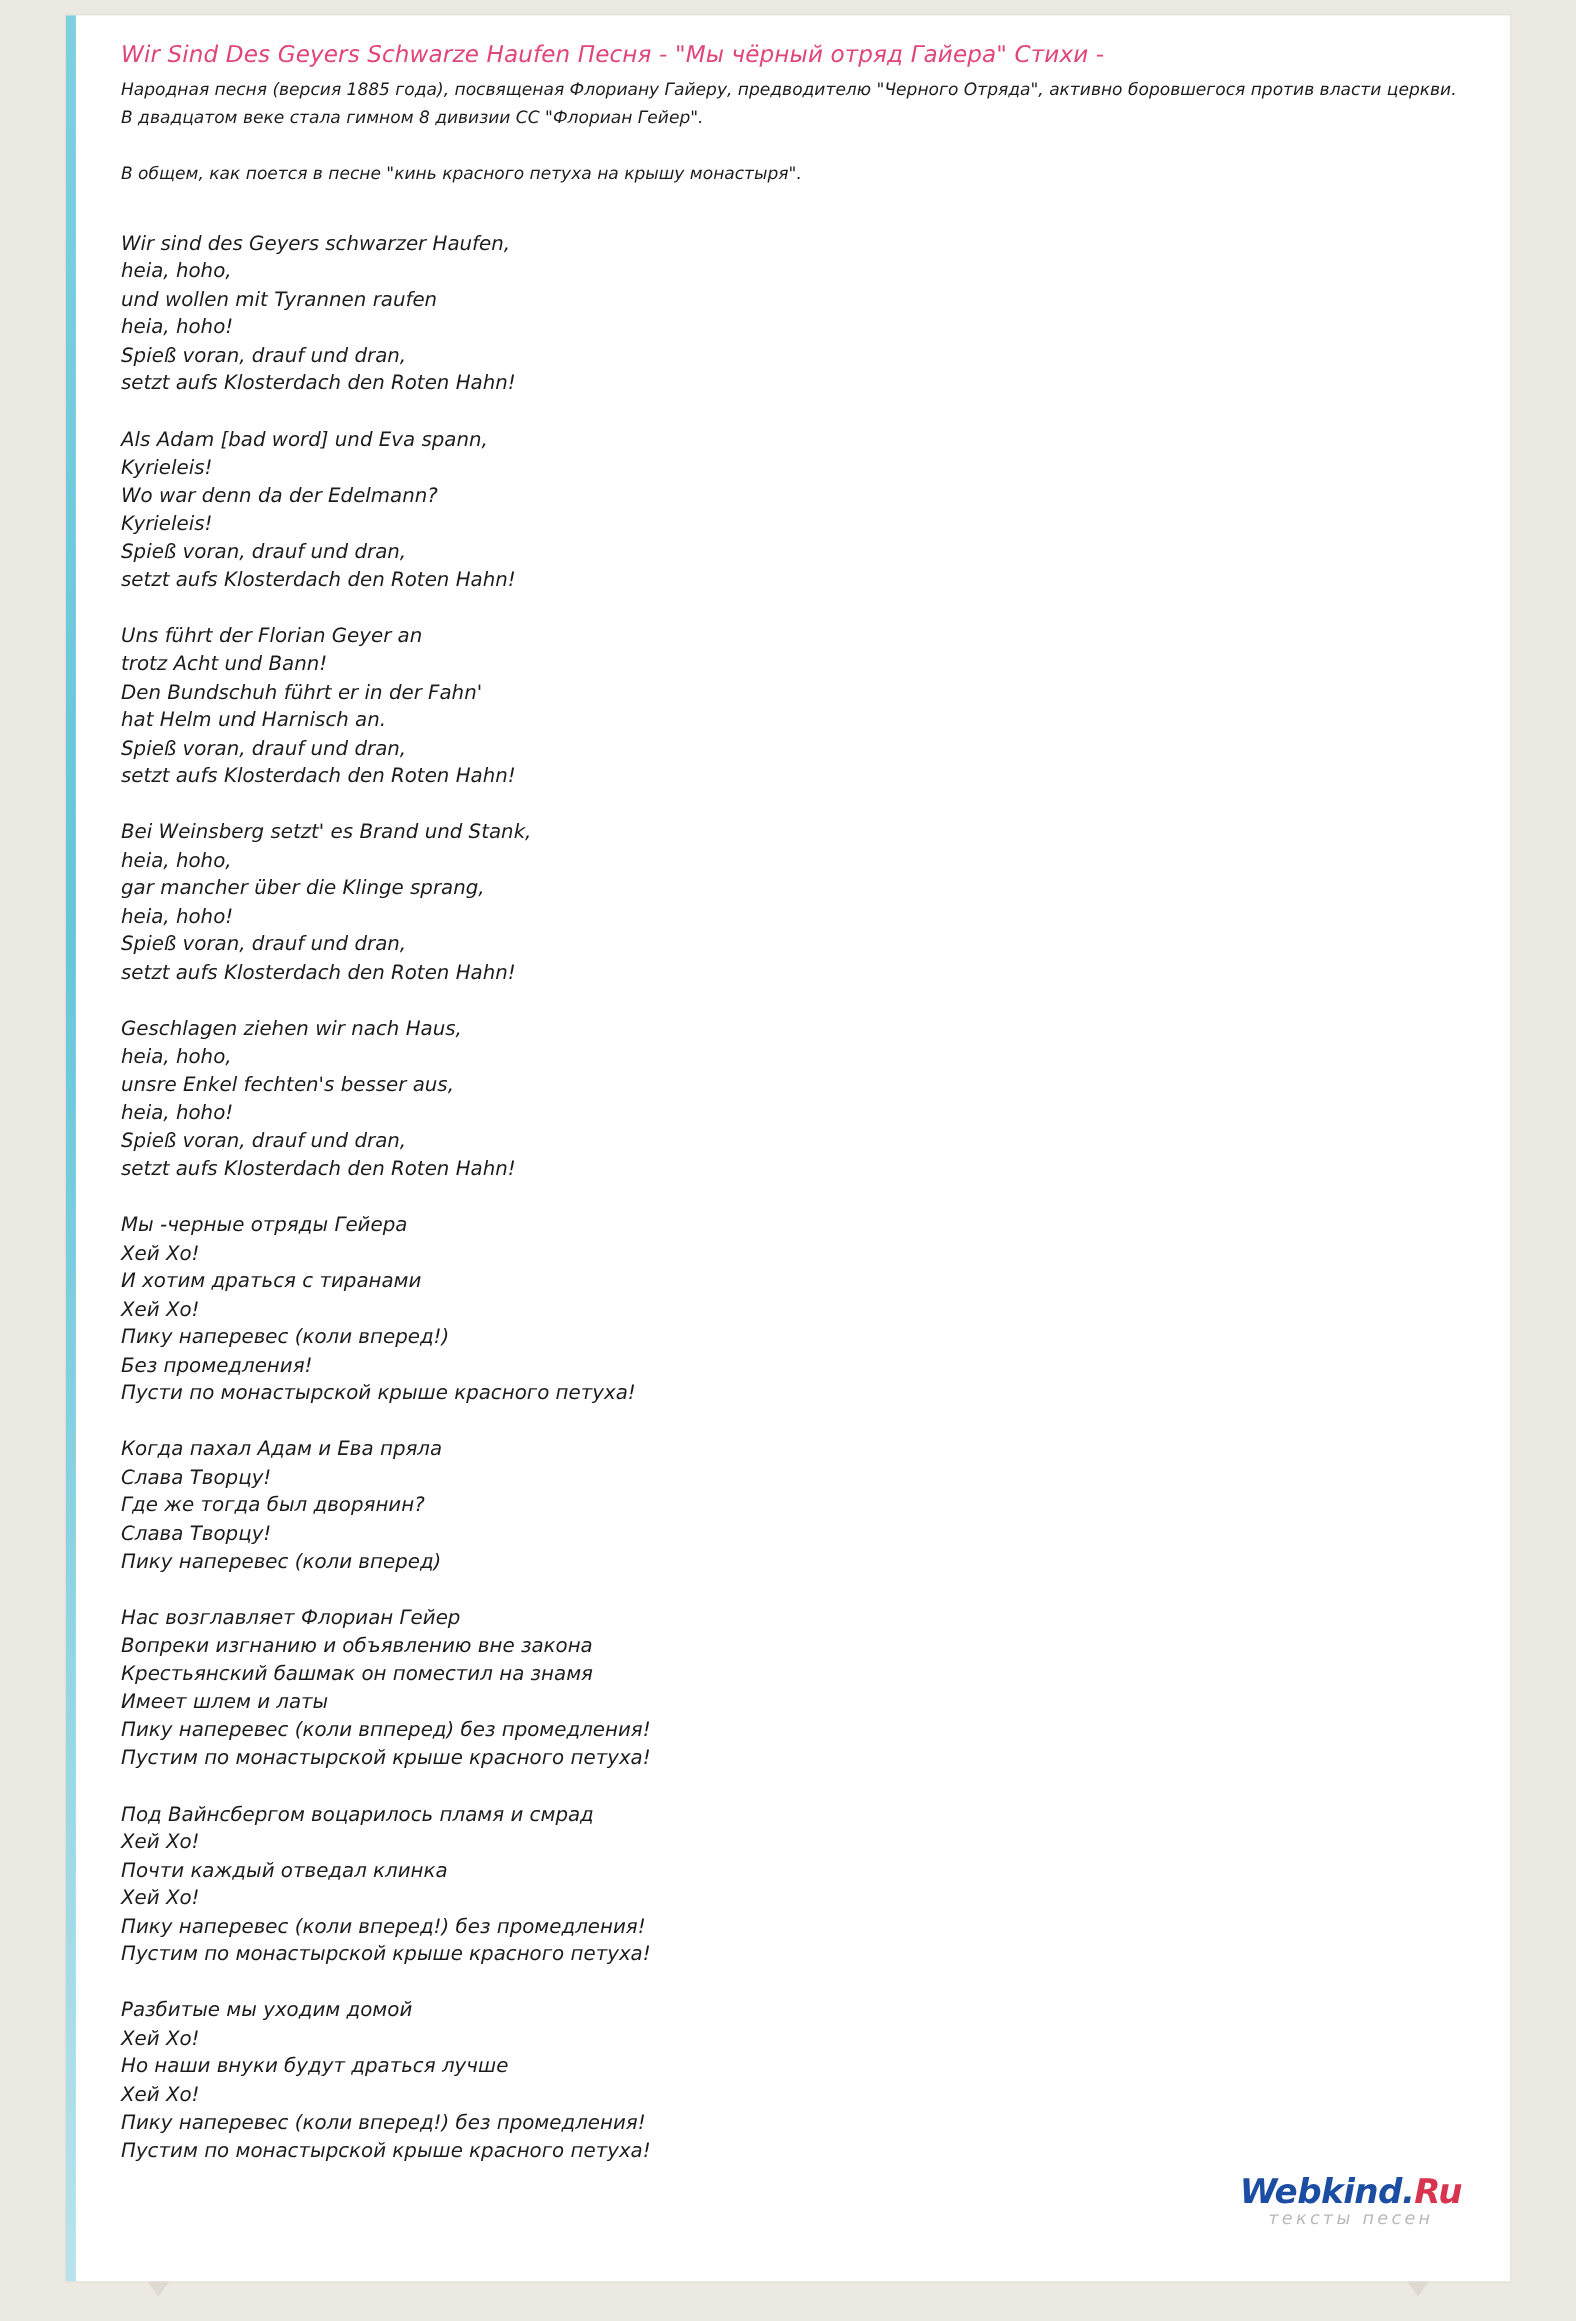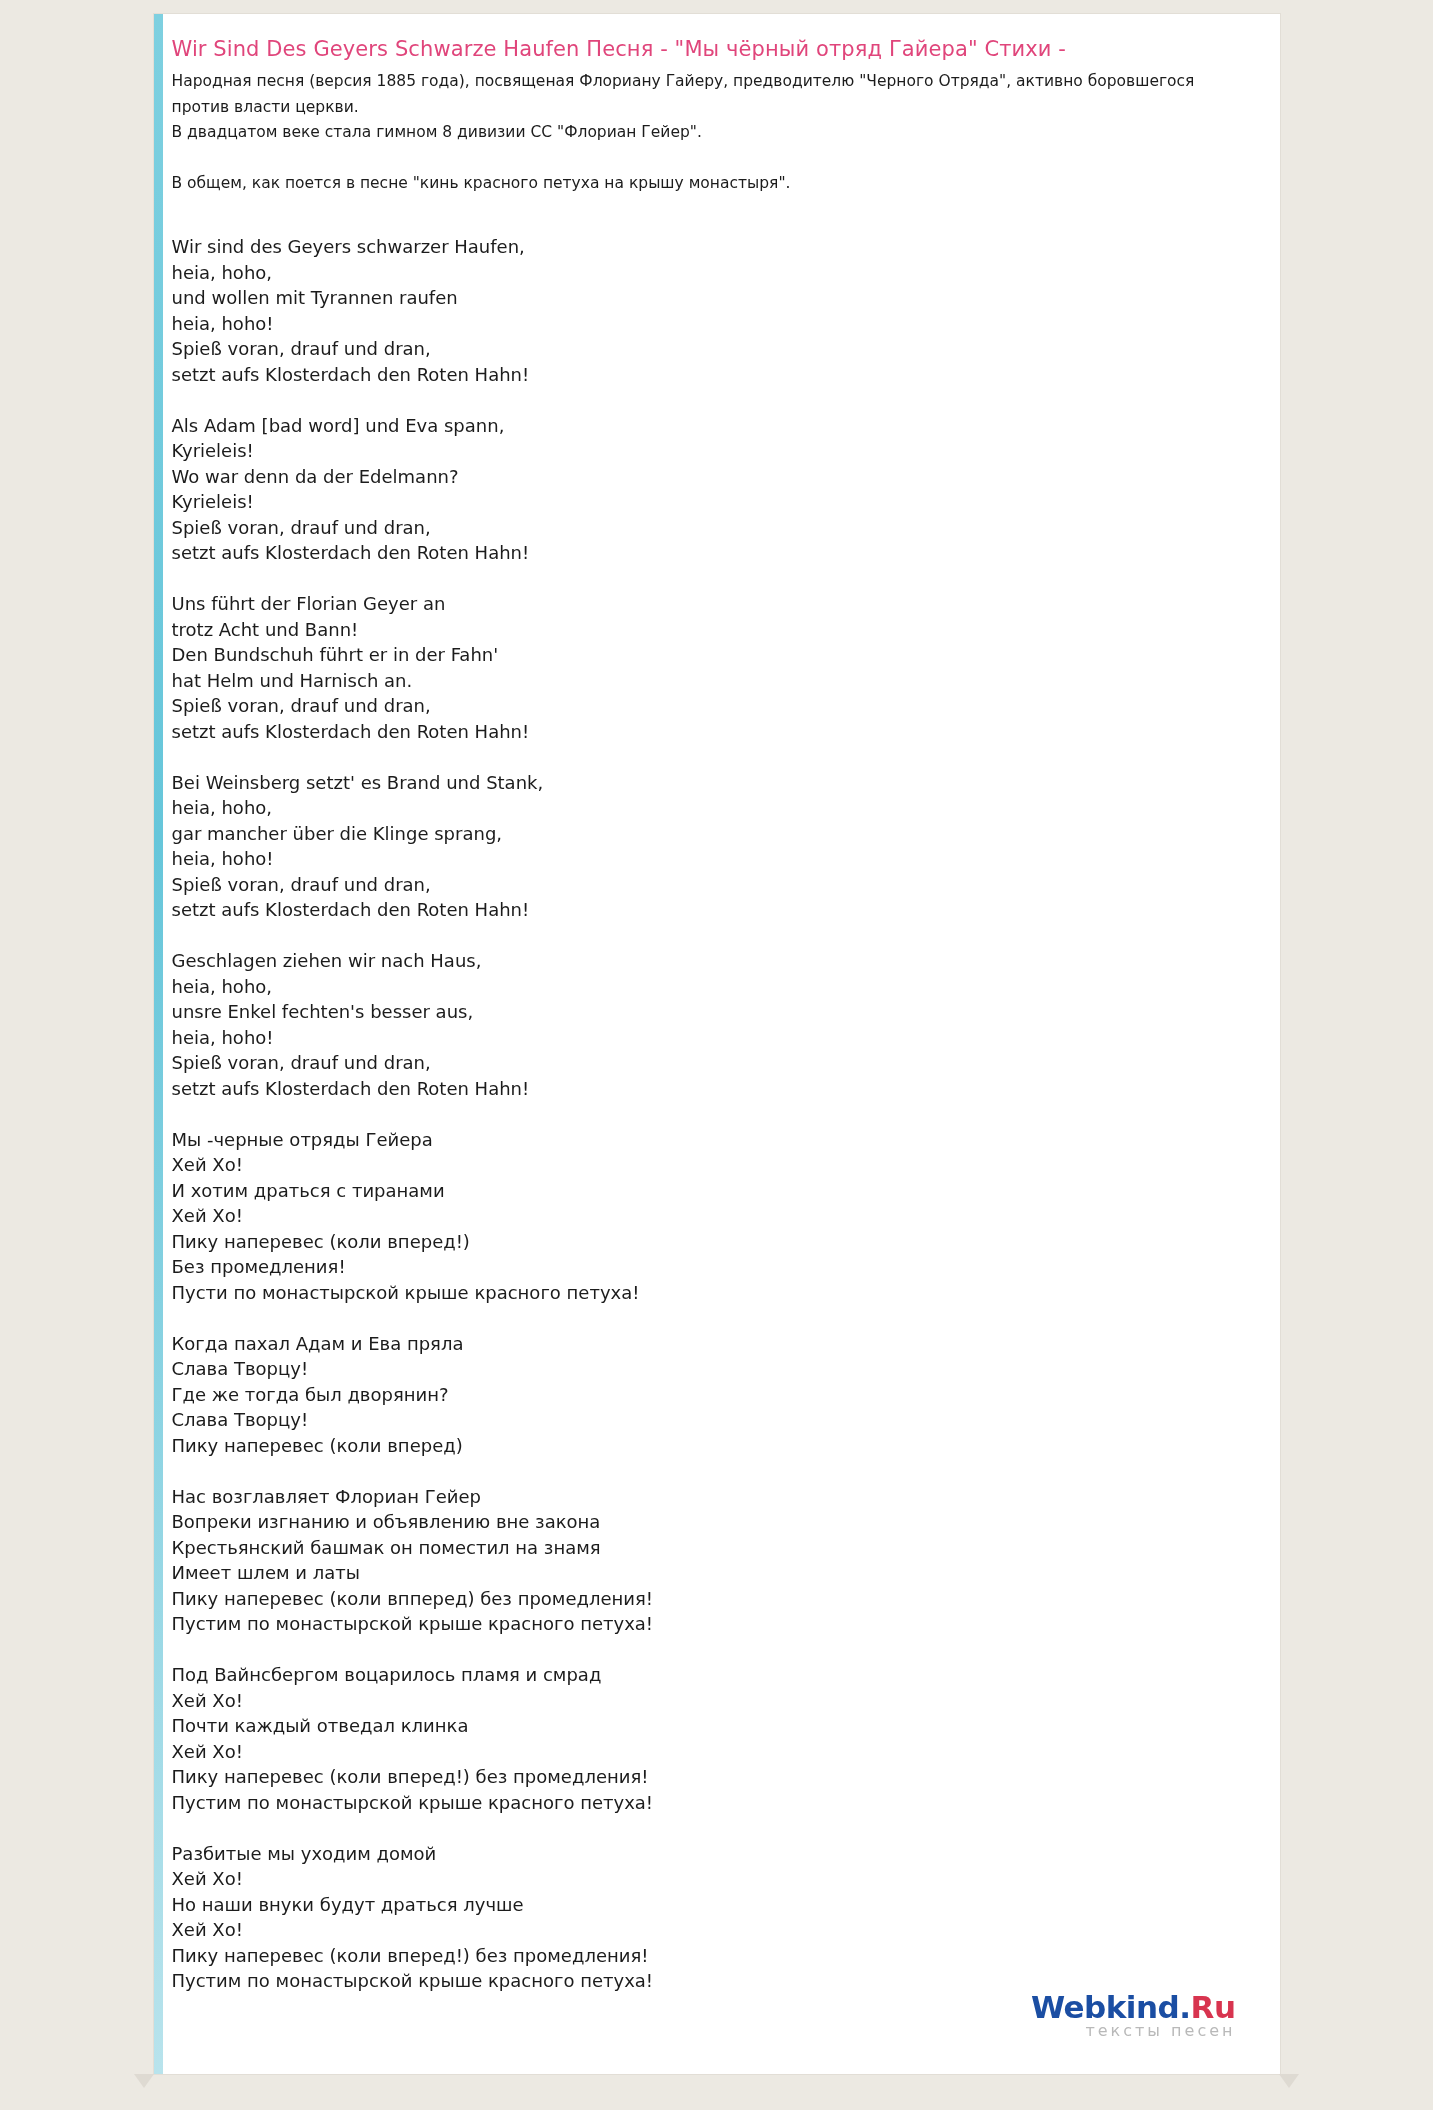--- a/index.html
+++ b/index.html
@@ -15,26 +15,27 @@
   .page-wrap {
     width: 1433px;
     min-height: 2110px;
     box-sizing: border-box;
     padding: 14px 0 0 0;
     background: #ece9e2;
   }
   .sheet {
     position: relative;
     margin: 0 auto;
-    width: 1126px;
+    width: 1313px;
     min-height: 2060px;
     background: #ffffff;
     box-sizing: border-box;
-    padding: 22px 30px 20px 18px;
+    padding: 22px 30px 20px 50px;
     box-shadow: 0 0 0 1px #e2ded6;
+    font-style: italic;
   }
   .accent-bar {
     position: absolute;
     left: 0;
     top: 0;
     width: 9px;
     height: 100%;
     background: linear-gradient(to bottom, #7ed0e0 0%, #66c6da 40%, #b8e3ec 100%);
   }
   .song-title {
@@ -71,22 +72,22 @@
     color: #1c1c1c;
     white-space: pre-wrap;
     margin-bottom: 12px;
   }
   .spacer-line {
     height: 25.5px;
   }
   .logo-area {
     position: absolute;
     right: 44px;
-    bottom: 34px;
-    text-align: right;
+    bottom: 48px;
+    text-align: center;
     user-select: none;
   }
   .logo-main {
     font-size: 31px;
     font-weight: bold;
     letter-spacing: -0.5px;
     line-height: 1;
   }
   .logo-webkind {
     color: #1b4ea3;

